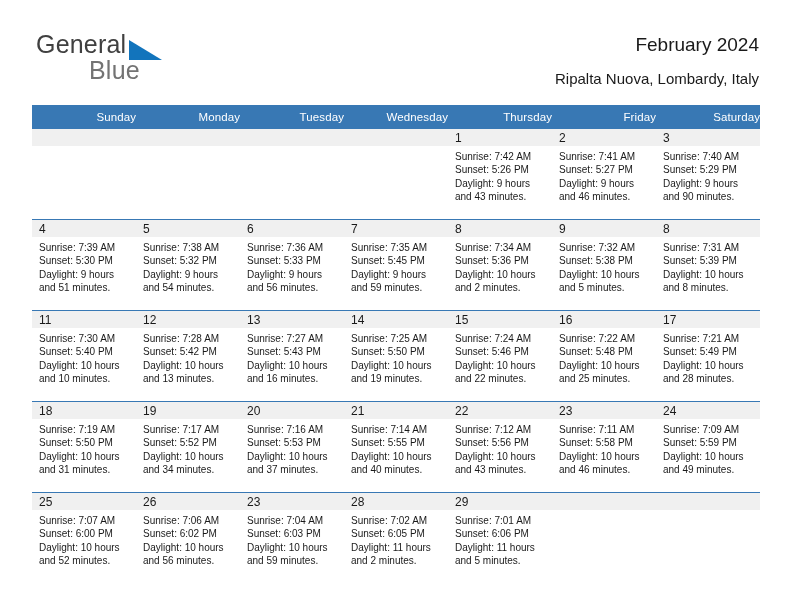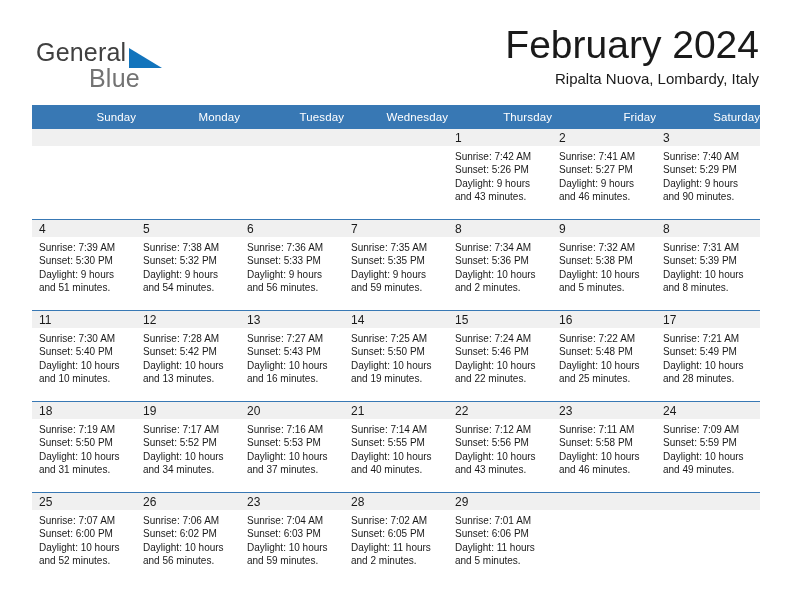--- a/index.html
+++ b/index.html
@@ -25,21 +25,21 @@
   .header {
     position: absolute;
     left: 32px;
     top: 28px;
     right: 33px;
     height: 70px;
   }
   .brand {
     position: absolute;
     left: 0;
-    top: 8px;
+    top: 0;
     width: 220px;
     height: 62px;
   }
   .brand-general {
     position: absolute;
     left: 4px;
     top: 2px;
     font-size: 25px;
     color: #404040;
     letter-spacing: .2px;
@@ -62,21 +62,21 @@
     color: #737373;
     letter-spacing: .2px;
   }
   .title-block {
     position: absolute;
     right: 0;
     top: 0;
     text-align: right;
   }
   .cal-title {
-    font-size: 39px;
+    font-size: 19px;
     color: #1a1a1a;
     line-height: 34px;
     white-space: nowrap;
   }
   .cal-subtitle {
     margin-top: 8px;
     font-size: 15px;
     color: #1a1a1a;
     line-height: 18px;
     white-space: nowrap;
@@ -231,21 +231,21 @@
               <div>Sunrise: 7:36 AM</div>
               <div>Sunset: 5:33 PM</div>
               <div>Daylight: 9 hours</div>
               <div>and 56 minutes.</div>
             </div>
           </td>
           <td>
             <div class="daynum-band">7</div>
             <div class="day-body">
               <div>Sunrise: 7:35 AM</div>
-              <div>Sunset: 5:35 PM</div>
+              <div>Sunset: 5:45 PM</div>
               <div>Daylight: 9 hours</div>
               <div>and 59 minutes.</div>
             </div>
           </td>
           <td>
             <div class="daynum-band">8</div>
             <div class="day-body">
               <div>Sunrise: 7:34 AM</div>
               <div>Sunset: 5:36 PM</div>
               <div>Daylight: 10 hours</div>

